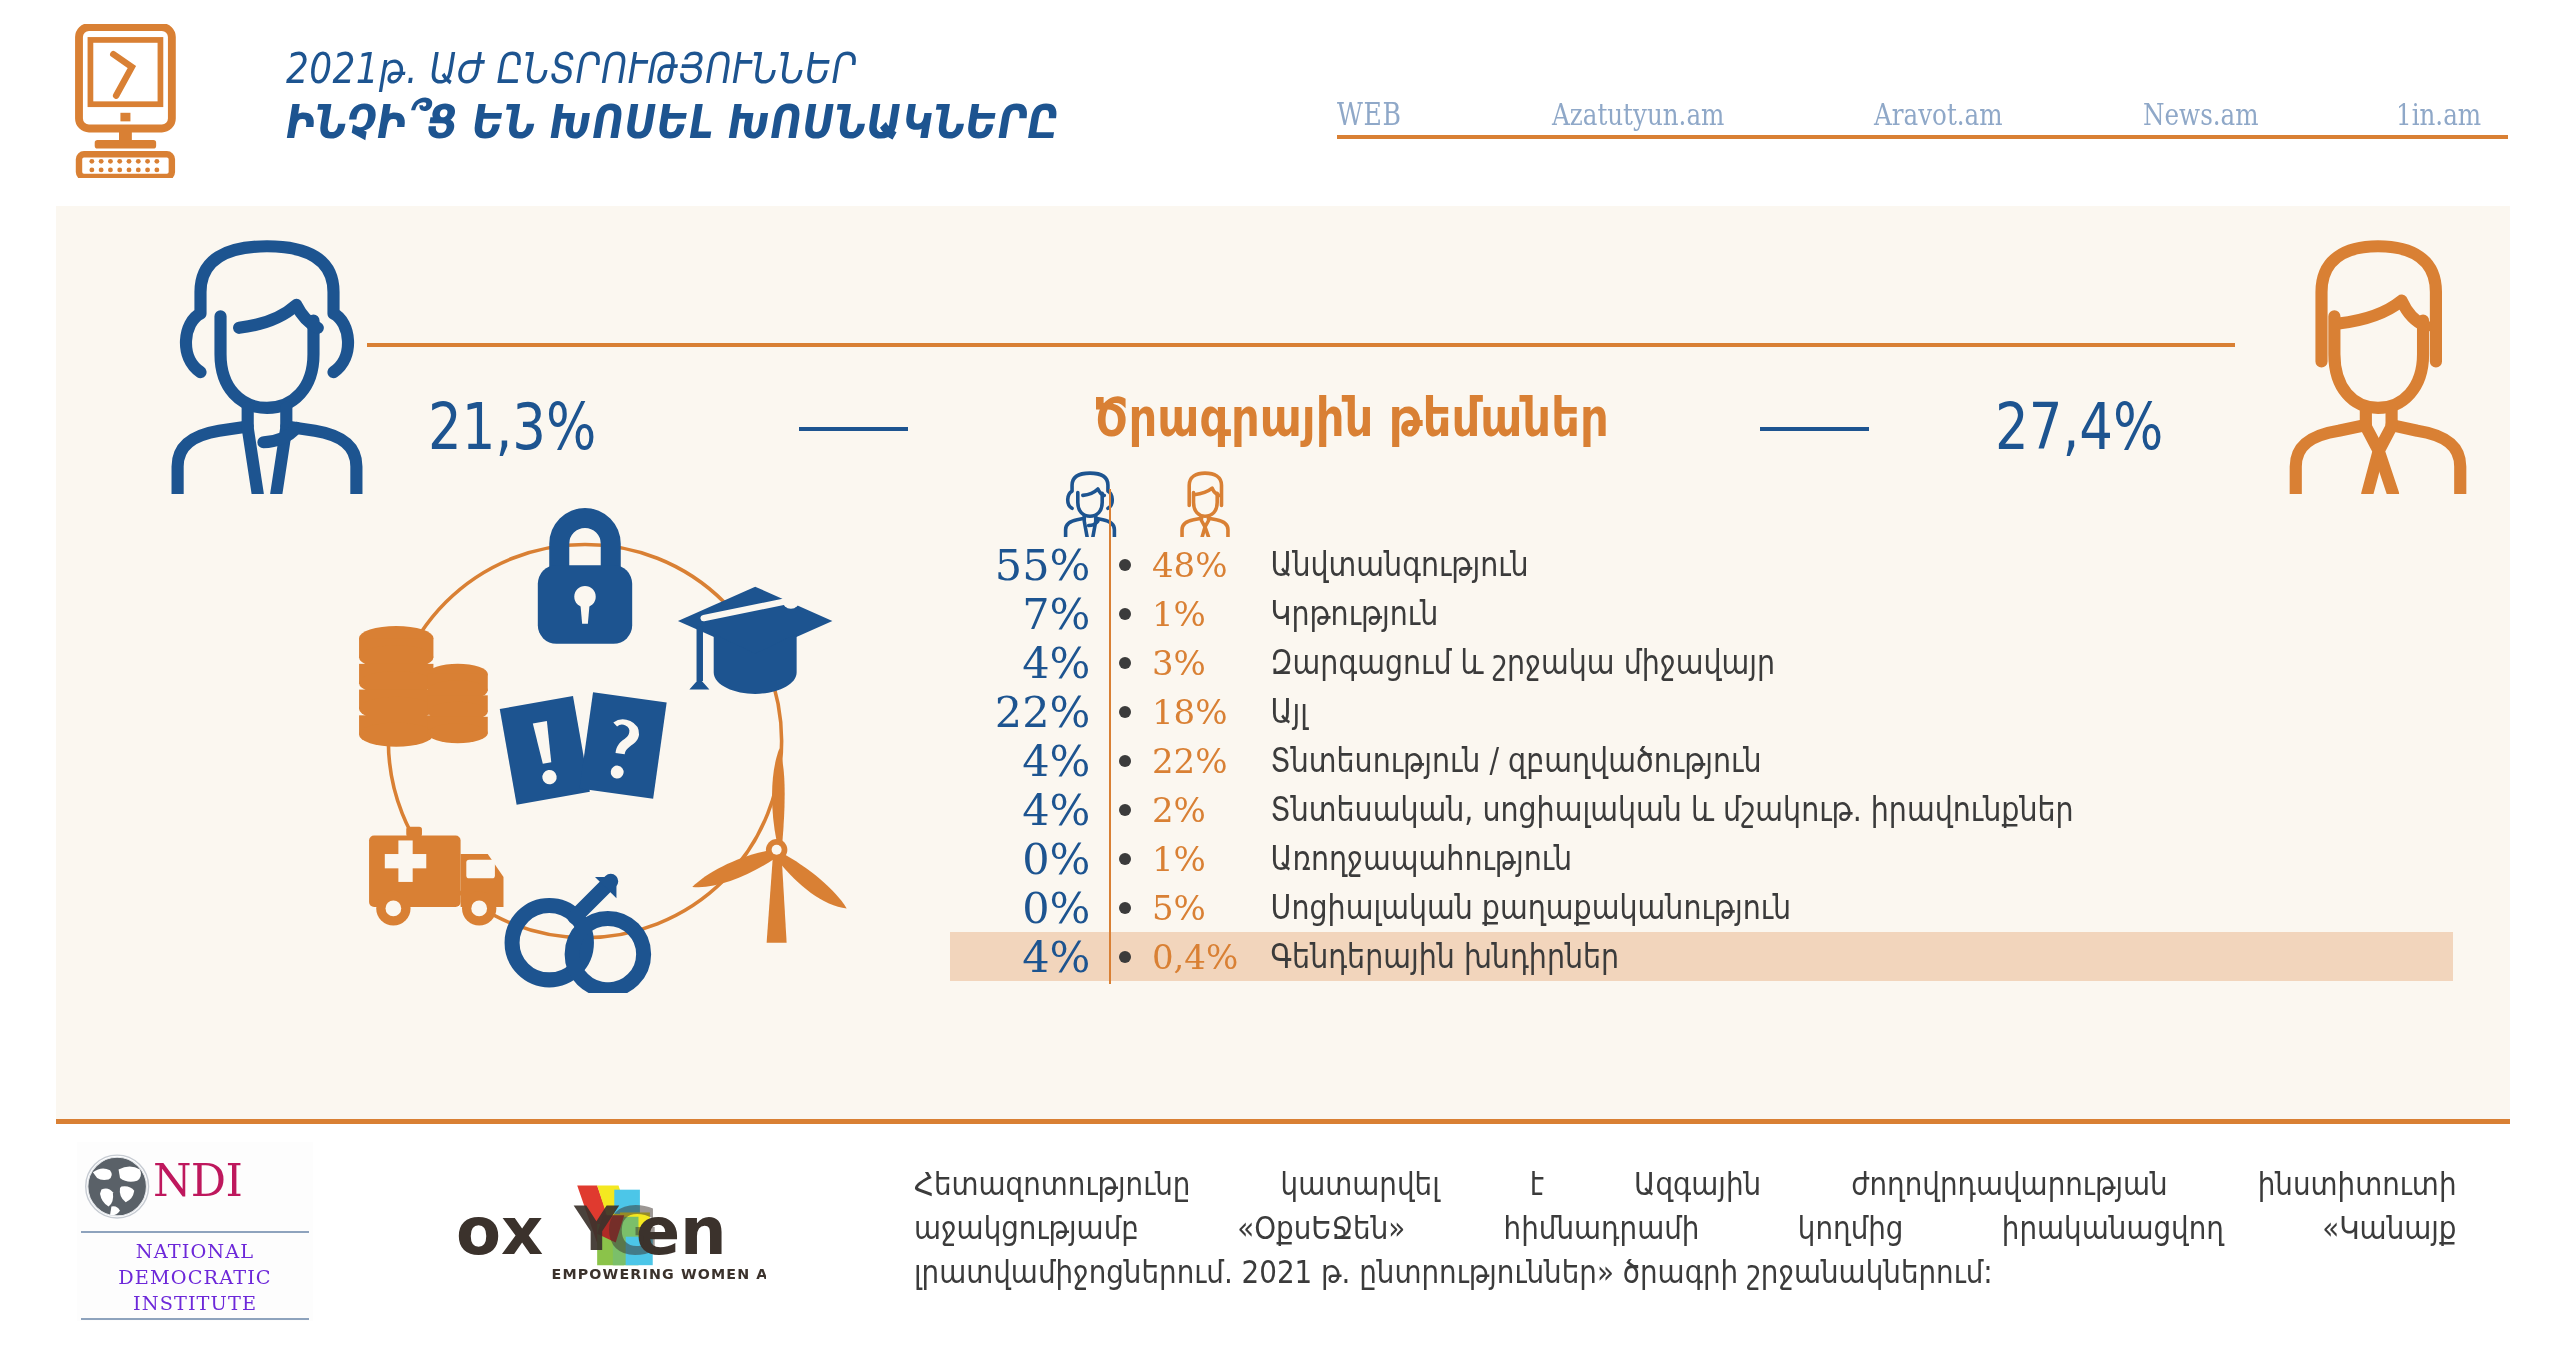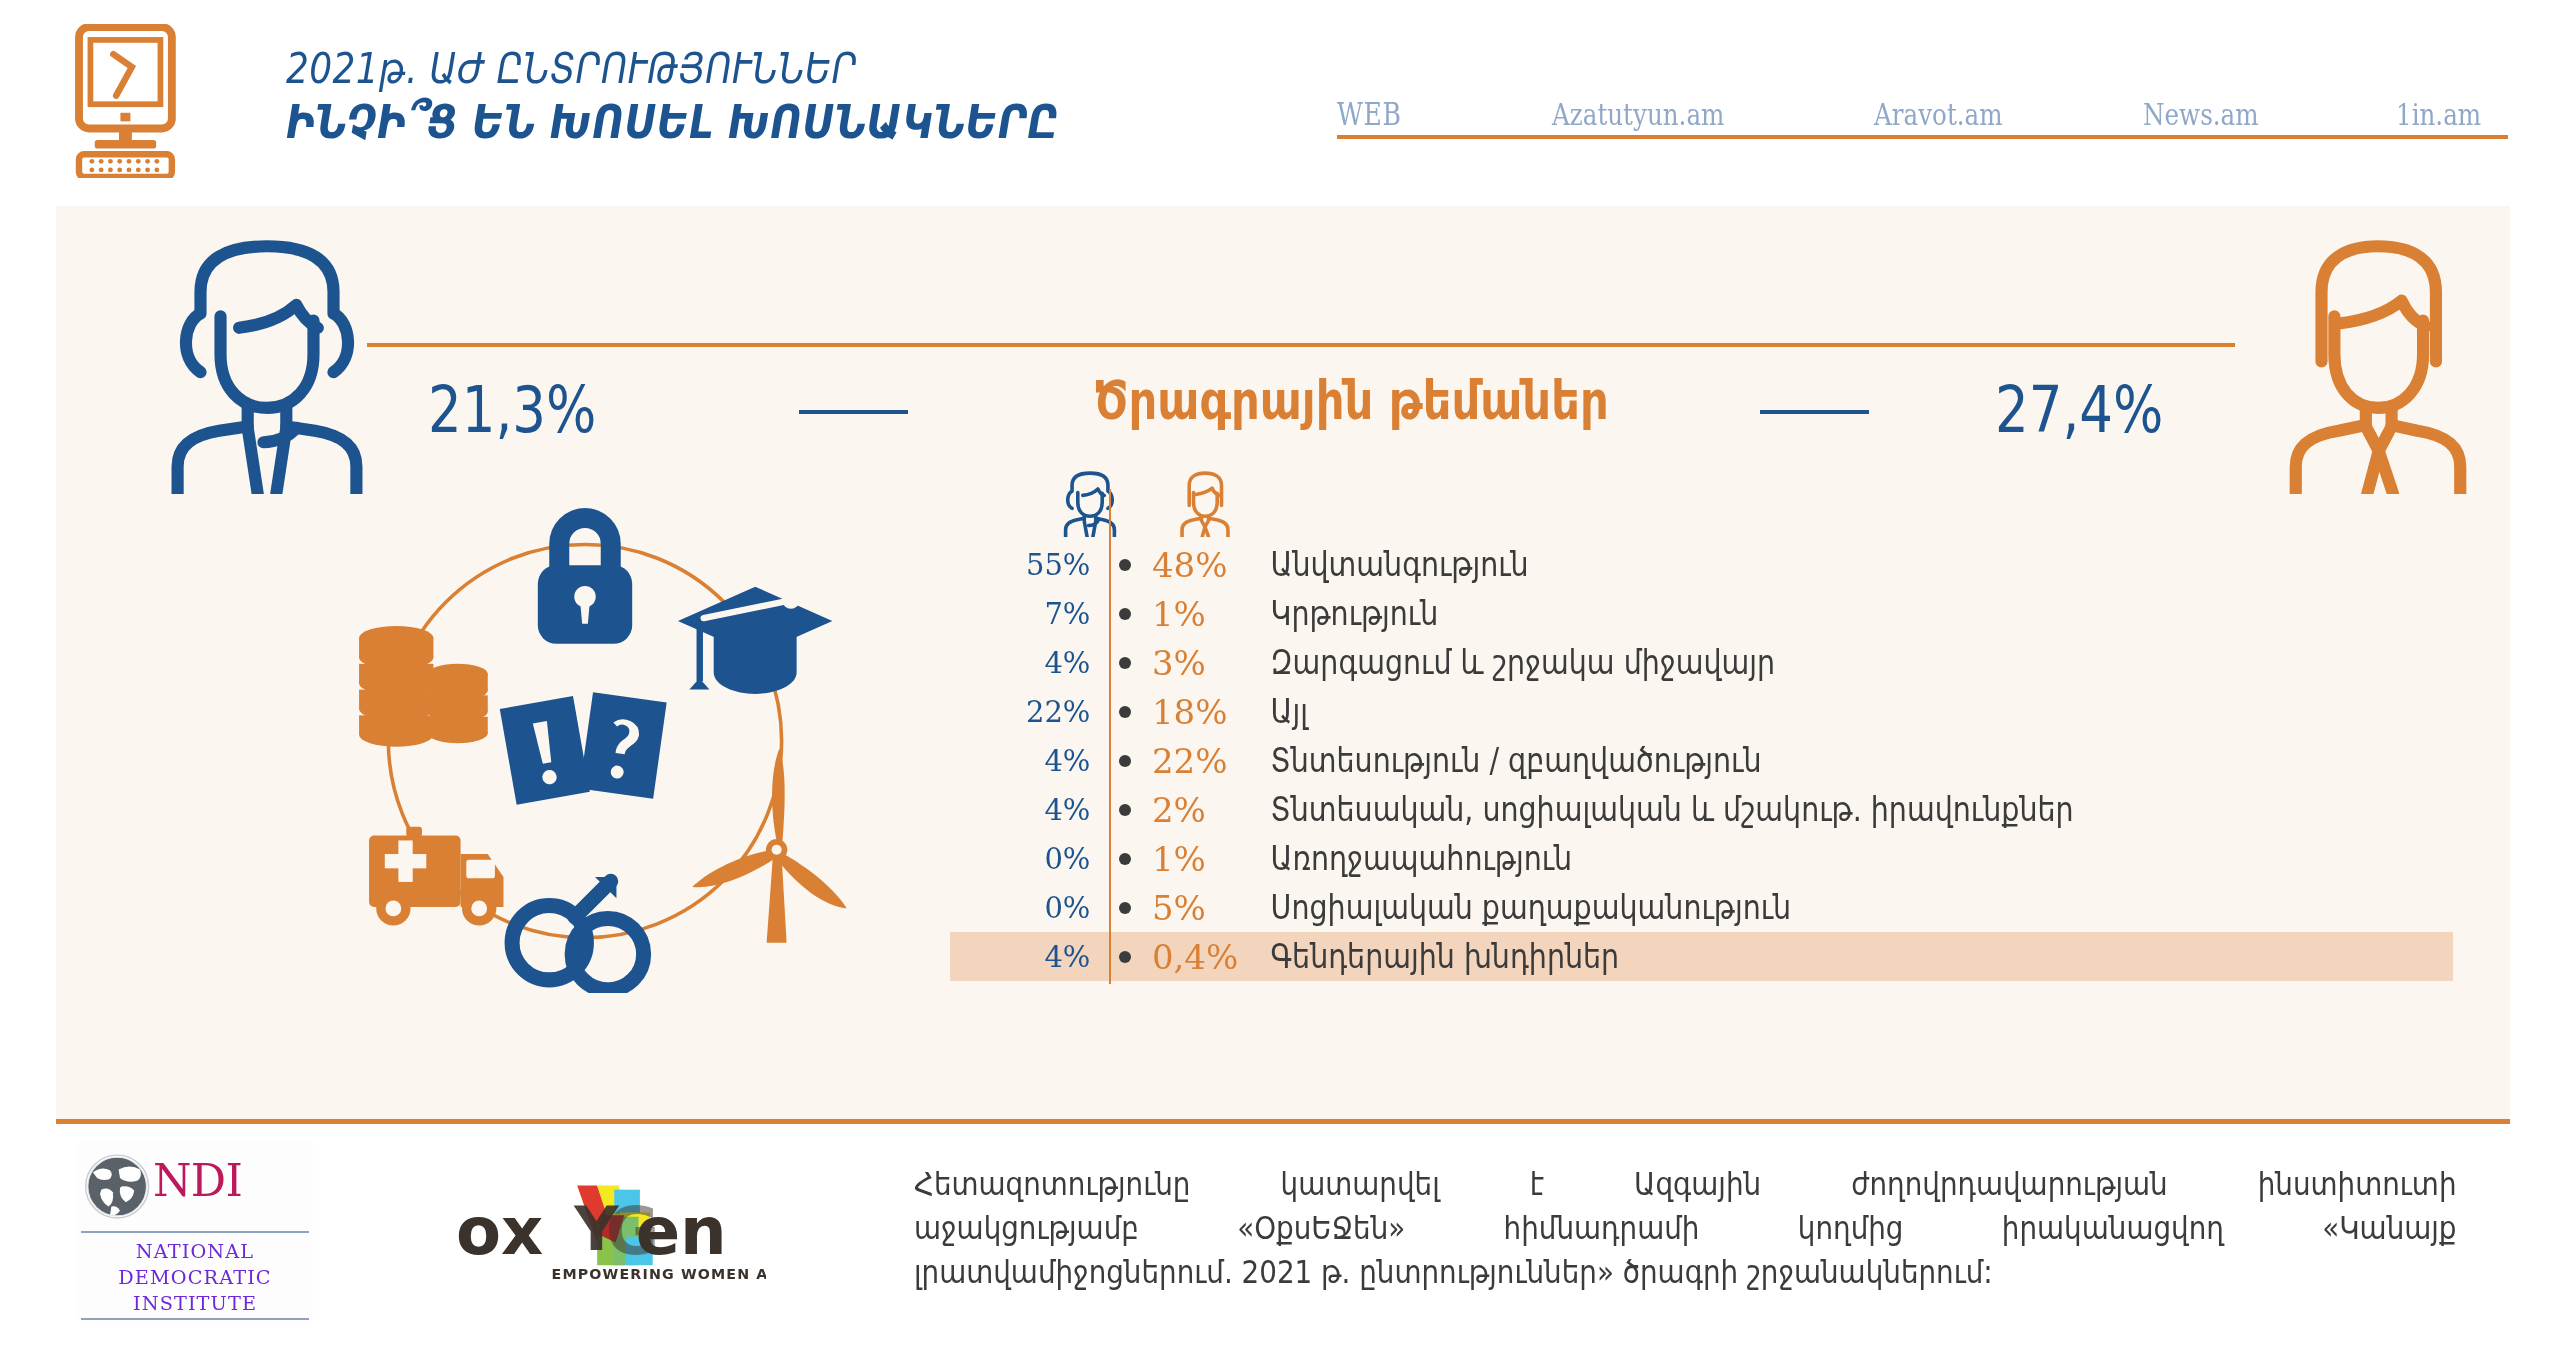--- a/index.html
+++ b/index.html
@@ -98,21 +98,21 @@
     background: #fbf7f0;
   }
 
   
   #avatar-female { position: absolute; left: 93px; top: 30px; width: 236px; height: 258px; }
   #avatar-male   { position: absolute; left: 2204px; top: 30px; width: 236px; height: 258px; }
 
   
   .cmp-row { position: absolute; left: 0; width: 2454px; height: 93px; }
   #cmp-row-top    { top: 37px; }
-  #cmp-row-bottom { top: 160px; }
+  #cmp-row-bottom { top: 177px; }
 
   #cmp-divider {
     position: absolute;
     left: 311px; top: 137px;
     width: 1868px; height: 3.6px;
     background: #d98034;
   }
 
   .cmp-pct {
     position: absolute;
@@ -177,21 +177,21 @@
     display: flex;
     align-items: center;
   }
   .data-row.highlighted { background: #f2d5bc; }
 
   .cell-left-pct {
     width: 159px;
     text-align: right;
     padding-right: 18.6px;
     font-family: "DejaVu Serif", "Liberation Serif", serif;
-    font-size: 29px;
+    font-size: 43px;
     color: #1d5490;
   }
   .cell-dot-wrap {
     width: 31.5px;
     position: relative;
     height: 49px;
     display: flex;
     align-items: center;
     justify-content: center;
   }

